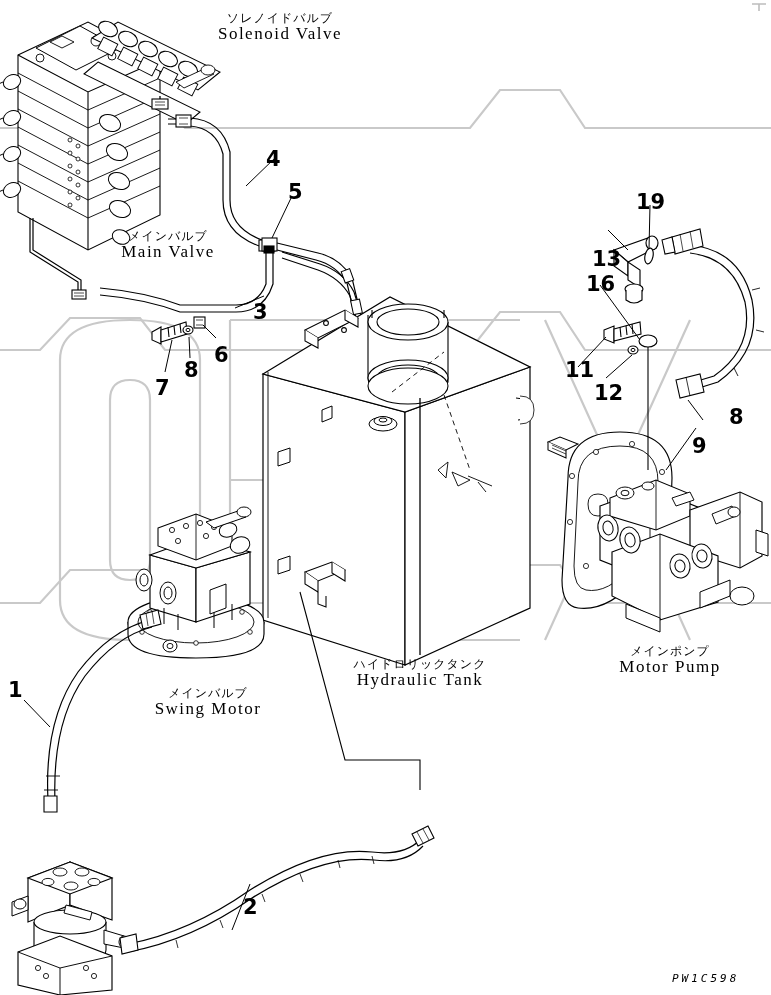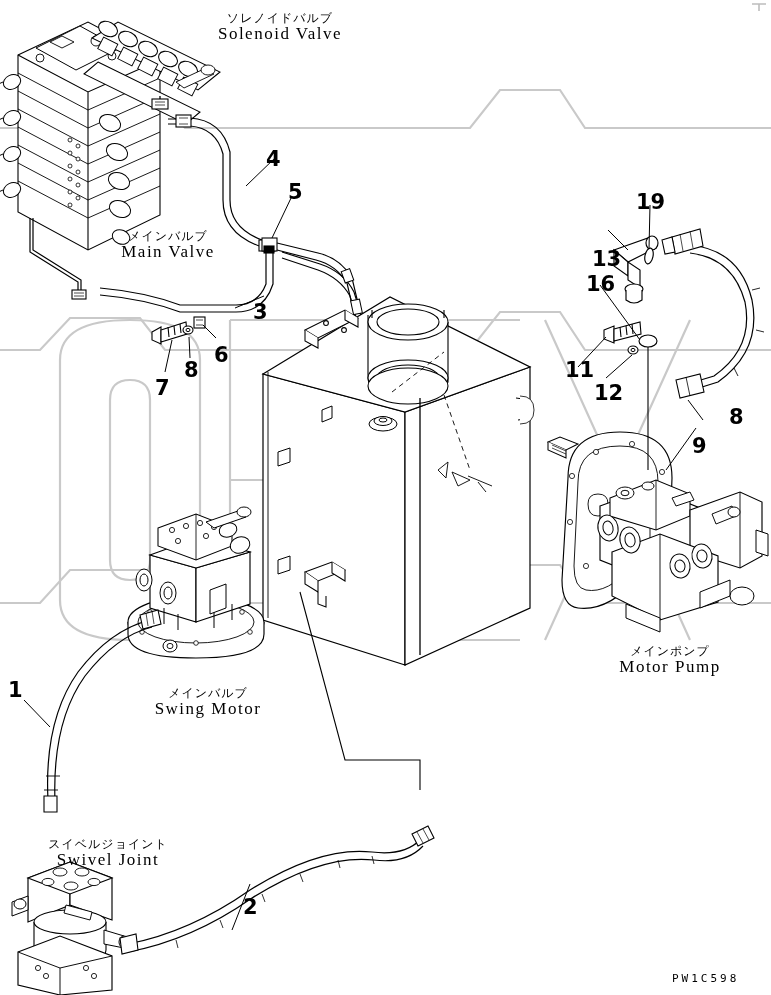--- a/index.html
+++ b/index.html
@@ -487,47 +487,47 @@
 <div class="lbl" style="left:240px;top:12px;transform:translateX(-50%);margin-left:40px;">
   <div class="jp">ソレノイドバルブ</div>
   <div class="en">Solenoid Valve</div>
 </div>
 
 <div class="lbl" style="left:168px;top:230px;transform:translateX(-50%);">
   <div class="jp">メインバルブ</div>
   <div class="en">Main Valve</div>
 </div>
 
+<div class="lbl" style="left:420px;top:658px;transform:translateX(-50%);">
+  <div class="jp">ハイドロリックタンク</div>
+  <div class="en">Hydraulic Tank</div>
+</div>
 
 <div class="lbl" style="left:670px;top:625px;transform:translateX(-50%);margin-top:20px;">
   <div class="jp">メインポンプ</div>
   <div class="en">Motor Pump</div>
 </div>
 
 <div class="lbl" style="left:208px;top:687px;transform:translateX(-50%);">
   <div class="jp">メインバルブ</div>
   <div class="en">Swing Motor</div>
 </div>
 
-<div class="lbl" style="left:108px;top:838px;transform:translateX(-50%);">
-  <div class="jp">スイベルジョイント</div>
-  <div class="en">Swivel Joint</div>
-</div>
 
 <div class="num" style="left:8px;top:678px;">1</div>
 <div class="num" style="left:243px;top:895px;">2</div>
 <div class="num" style="left:253px;top:300px;">3</div>
 <div class="num" style="left:266px;top:147px;">4</div>
 <div class="num" style="left:288px;top:180px;">5</div>
 <div class="num" style="left:214px;top:343px;">6</div>
 <div class="num" style="left:155px;top:376px;">7</div>
 <div class="num" style="left:184px;top:358px;">8</div>
 <div class="num" style="left:692px;top:434px;">9</div>
 <div class="num" style="left:729px;top:405px;">8</div>
 <div class="num" style="left:557px;top:358px;margin-left:8px;">11</div>
 <div class="num" style="left:594px;top:381px;text-align:right;">12</div>
 <div class="num" style="left:592px;top:215px;margin-top:32px;">13</div>
 <div class="num" style="left:636px;top:190px;">19</div>
 <div class="num" style="left:586px;top:272px;">16</div>
 
-<div class="code" style="left:672px;top:972px;">PW1C598</div>
+<div class="code" style="left:672px;top:972px;font-style:italic;">PW1C598</div>
 
 </div>
 
 </body></html>

